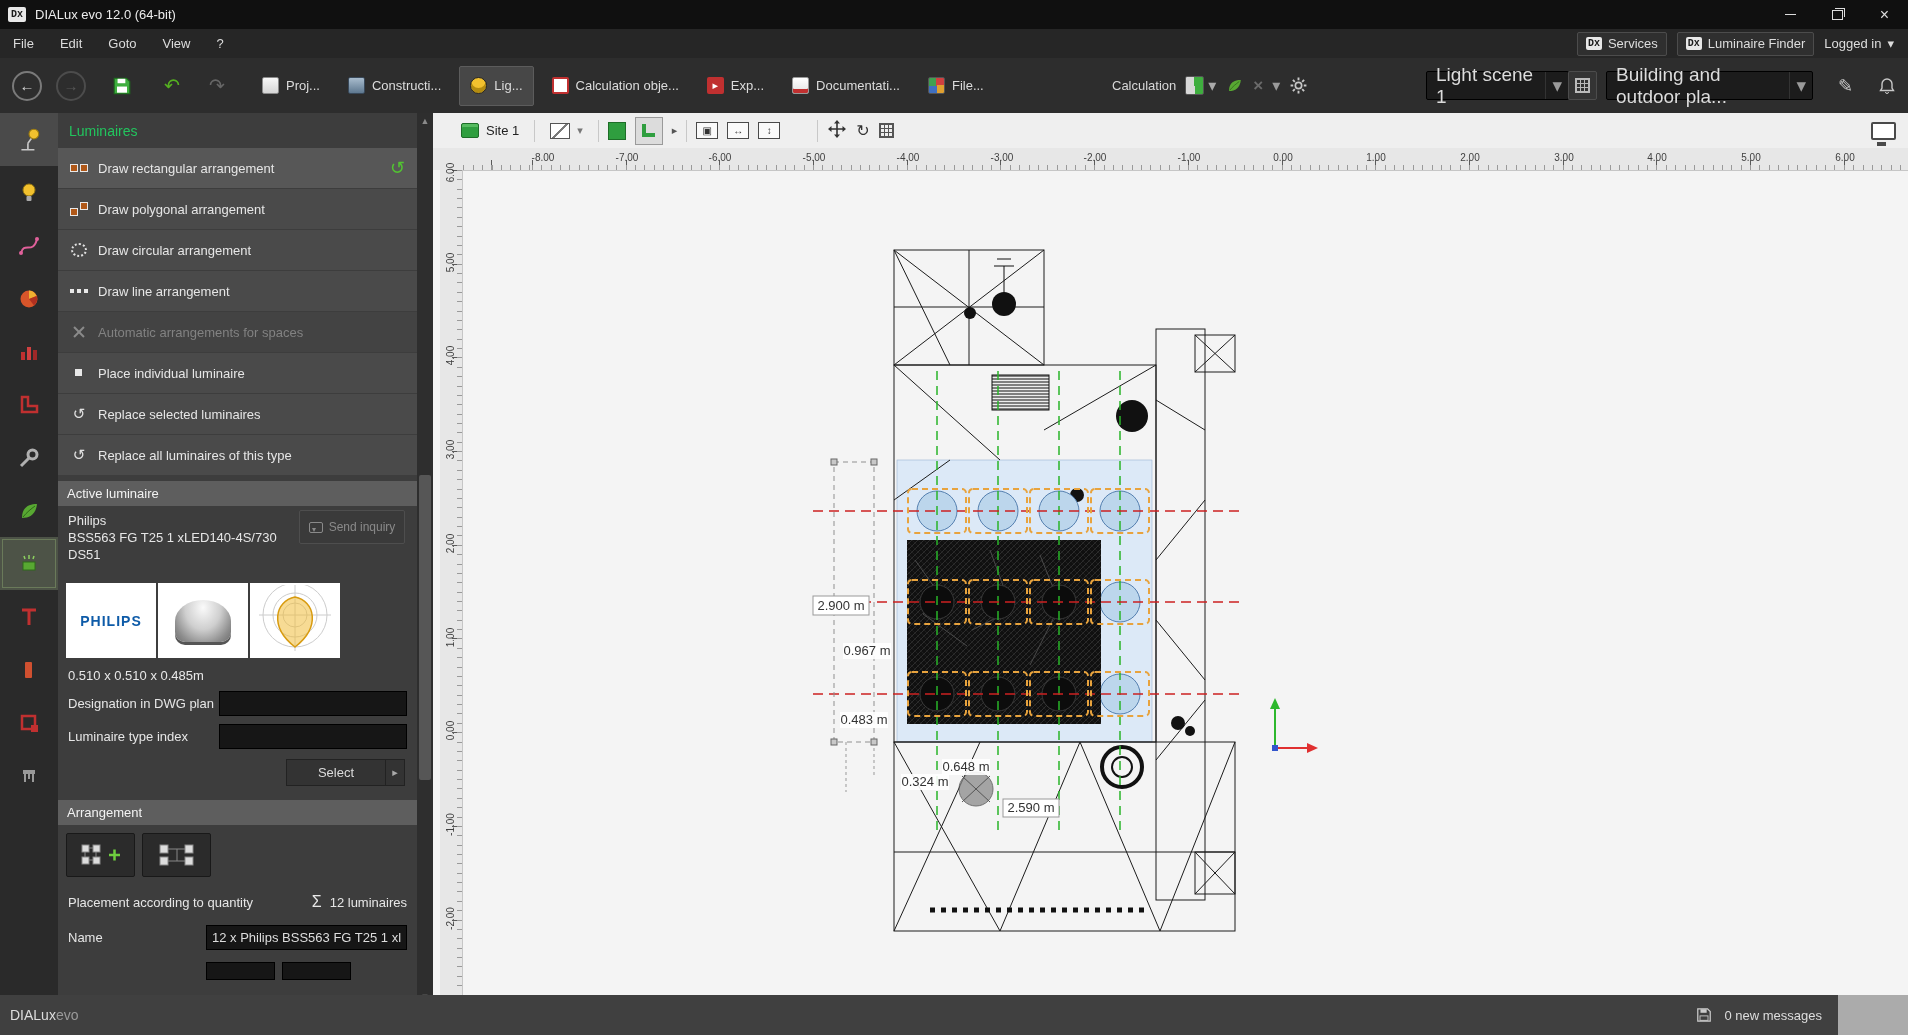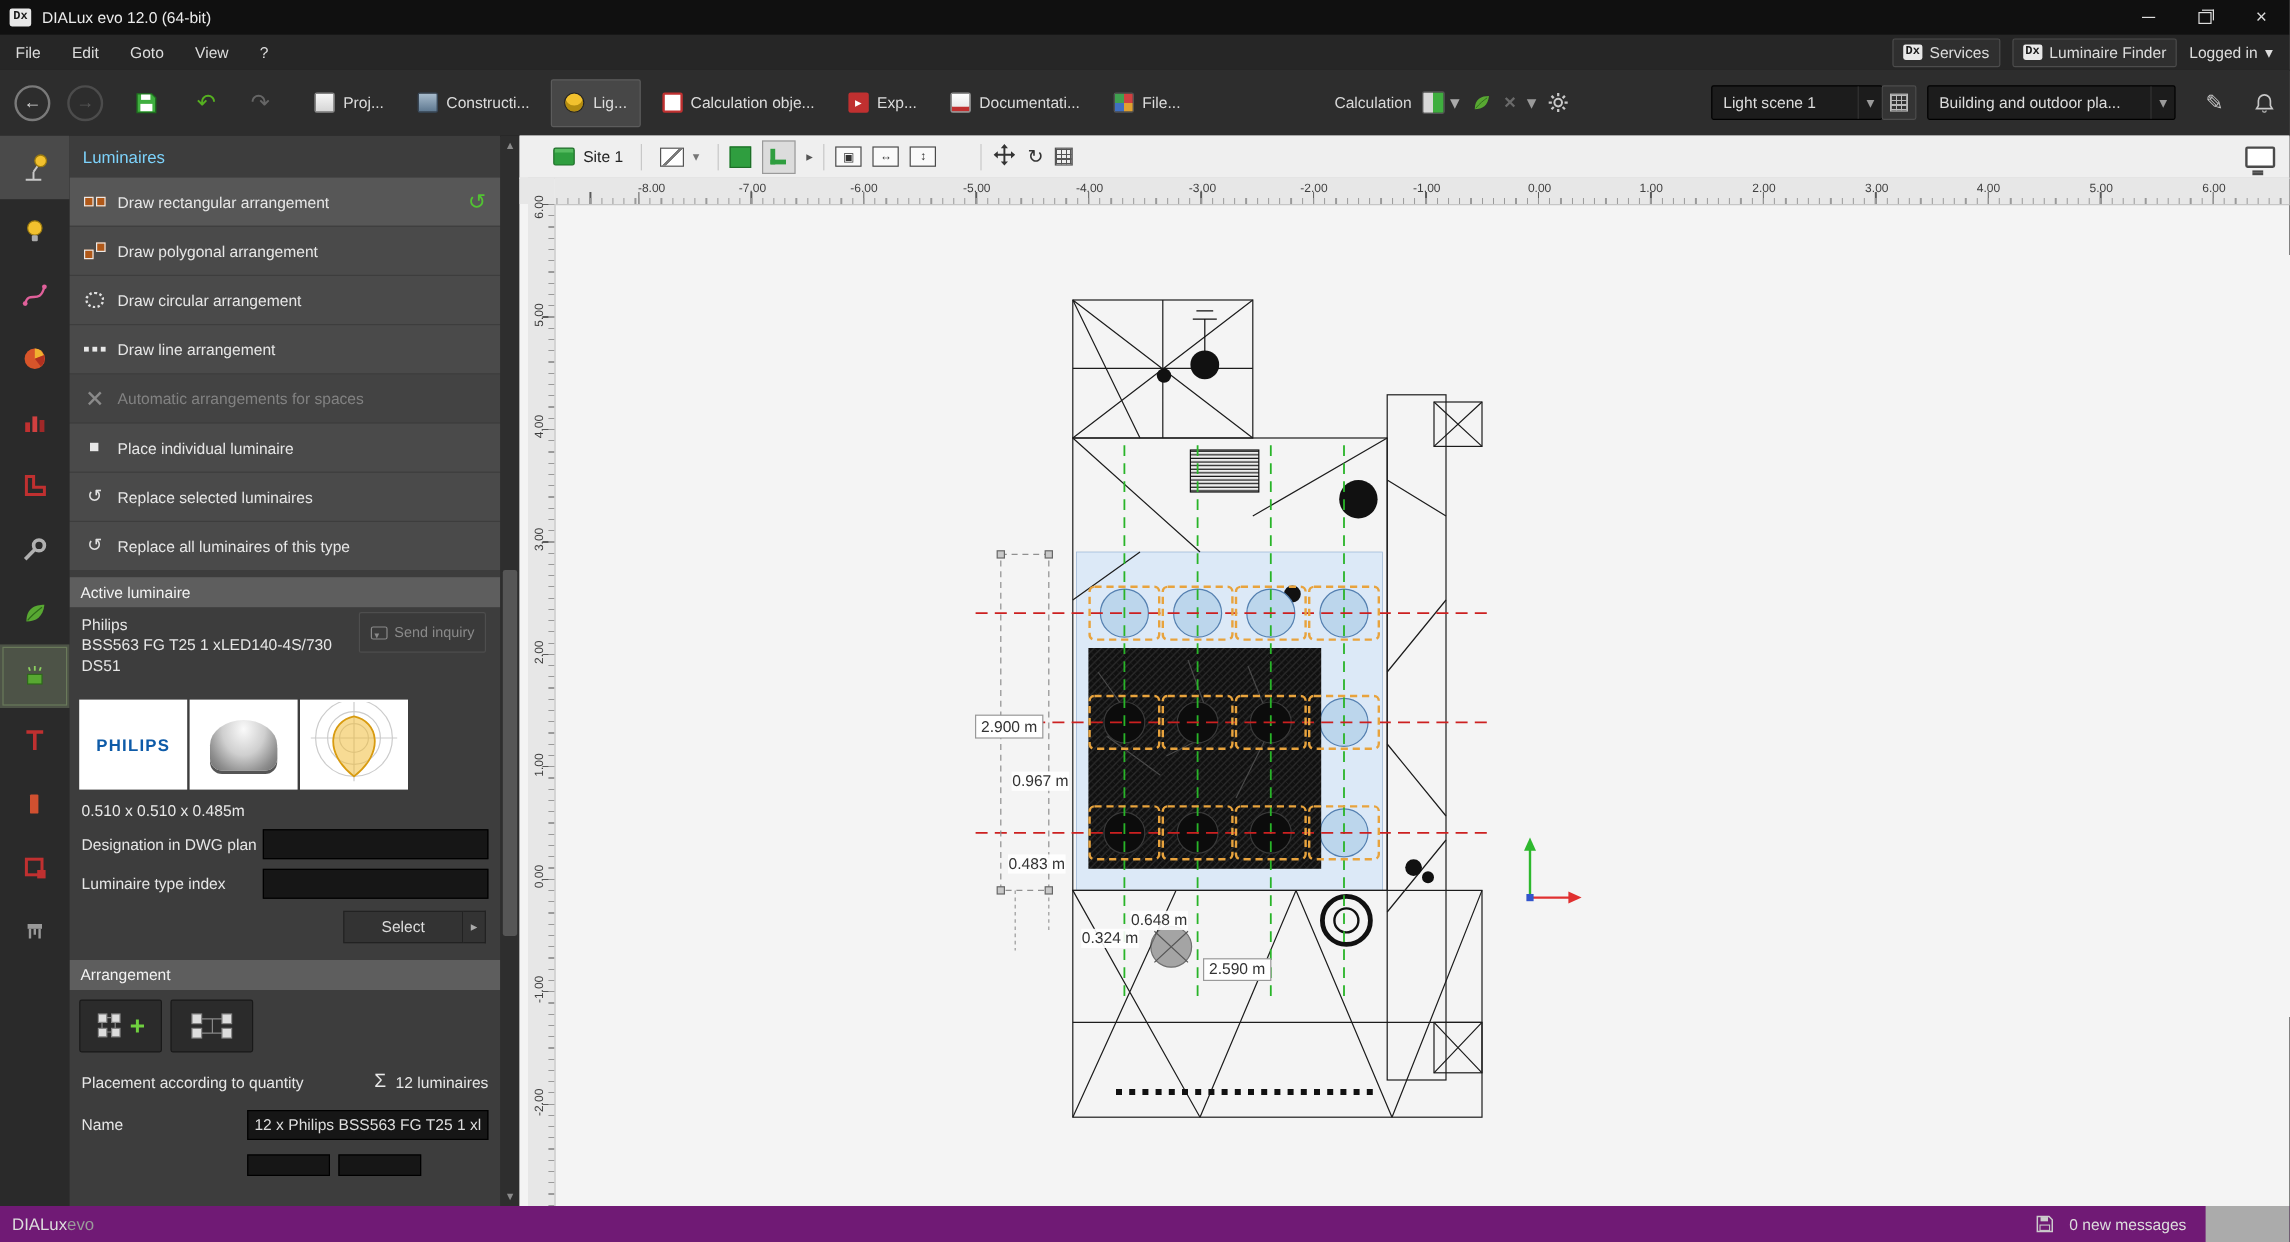--- a/index.html
+++ b/index.html
@@ -36,34 +36,34 @@
   .ticon{width:17px;height:17px;margin-right:7px;flex:none;border-radius:2px;box-sizing:border-box;}
   .ic-proj{background:linear-gradient(180deg,#f7f7f7,#d5d5d5);border:1px solid #8a8a8a;}
   .ic-constr{background:linear-gradient(180deg,#a8bccd,#5e7890);border:1px solid #39495a;}
   .ic-lig{background:#f2c12e;border-radius:50%;box-shadow:inset 0 -5px 0 #b48c10;border:1px solid #222;}
   .ic-calc{background:#fff;border:2px solid #c03030;}
   .ic-exp{background:#c03030;color:#fff;display:flex;align-items:center;justify-content:center;font-size:11px;}
   .ic-doc{background:linear-gradient(180deg,#fff,#e2e2e2);border:1px solid #999;box-shadow:inset 0 -4px 0 #c03030;}
   .ic-bran{background:conic-gradient(#d04040 0 25%,#e0a030 0 50%,#4070c0 0 75%,#40a050 0);border:1px solid #555;}
   .ic-calcmode{width:17px;height:17px;background:conic-gradient(#3fae3f 0 50%,#d8d8d8 0);border:1px solid #555;border-radius:2px;}
   .tblabel{color:#d8d8d8;font-size:13px;}
-  .dd{background:#1c1c1c;border:1px solid #000;height:27px;display:flex;align-items:center;padding:0 0 0 9px;color:#dcdcdc;font-size:13px;border-radius:2px;}
+  .dd{background:#1c1c1c;border:1px solid #000;height:27px;display:flex;align-items:center;padding:0 0 0 9px;color:#dcdcdc;font-size:19px;border-radius:2px;}
   .dd .arr{margin-left:10px;padding:0 6px;color:#9a9a9a;border-left:1px solid #333;height:100%;display:flex;align-items:center;}
   .minibtn{width:27px;height:27px;background:#343434;border:1px solid #4c4c4c;display:flex;align-items:center;justify-content:center;border-radius:2px;}
   .gridglyph{width:13px;height:13px;background-image:repeating-linear-gradient(#bbb 0 1px,transparent 1px 4px),repeating-linear-gradient(90deg,#bbb 0 1px,transparent 1px 4px);border:1px solid #bbb;}
 
   
   .workspace{position:absolute;left:0;top:113px;right:0;bottom:30px;}
   .iconstrip{position:absolute;left:0;top:0;bottom:0;width:58px;background:#2a2a2a;}
   .stripicon{height:53px;display:flex;align-items:center;justify-content:center;}
   .stripicon.active{background:#4a4a4a;}
   .stripicon.selected{background:#4d5347;outline:1px solid #6a7a5a;outline-offset:-3px;}
 
   .sidepanel{position:absolute;left:58px;top:0;bottom:0;width:359px;background:#3d3d3d;overflow:hidden;color:#e6e6e6;font-size:13px;}
-  .phdr{height:35px;display:flex;align-items:center;padding-left:11px;font-size:14px;color:#7dd3fc;}
+  .phdr{height:35px;display:flex;align-items:center;padding-left:11px;font-size:14px;color:#22c55e;}
   .toolrow{position:relative;height:40px;margin-bottom:1px;background:#4a4a4a;display:flex;align-items:center;padding:0 10px;}
   .toolrow.active{background:#575757;}
   .toolrow.disabled{background:#434343;color:#828282;}
   .ti{width:18px;height:16px;margin:0 10px 0 2px;flex:none;position:relative;}
   .ti-rect::before,.ti-rect::after{content:"";position:absolute;width:6px;height:6px;border:1px solid #e8e8e8;background:#b05818;top:4px;}
   .ti-rect::before{left:0}.ti-rect::after{left:10px}
   .ti-poly::before,.ti-poly::after{content:"";position:absolute;width:6px;height:6px;border:1px solid #e8e8e8;background:#b05818;}
   .ti-poly::before{left:0;top:7px}.ti-poly::after{left:10px;top:1px}
   .ti-circ::before{content:"";position:absolute;inset:1px;border:2px dotted #e0e0e0;border-radius:50%;}
   .ti-line::before{content:"";position:absolute;top:6px;left:0;width:4px;height:4px;background:#e8e8e8;box-shadow:7px 0 #e8e8e8,14px 0 #e8e8e8;}
@@ -127,21 +127,21 @@
   .ruler-top{position:absolute;left:29px;top:35px;right:0;height:22px;background-color:#e7e7e7;border-bottom:1px solid #c6c6c6;background-image:repeating-linear-gradient(to right,#9a9a9a 0 1px,transparent 1px 9.37px),repeating-linear-gradient(to right,#5a5a5a 0 1px,transparent 1px 93.7px);background-size:100% 5px,100% 10px;background-repeat:repeat-x;background-position:70px 100%,70px 100%;}
   .ruler-left{position:absolute;left:7px;top:57px;width:22px;bottom:0;background-color:#e7e7e7;border-right:1px solid #c6c6c6;background-image:repeating-linear-gradient(to bottom,#9a9a9a 0 1px,transparent 1px 9.37px),repeating-linear-gradient(to bottom,#5a5a5a 0 1px,transparent 1px 93.7px);background-size:5px 100%,10px 100%;background-repeat:no-repeat;background-position:100% 0,100% 0;}
   .lgap{position:absolute;left:0;top:35px;width:7px;bottom:0;background:#f4f4f4;}
   .corner{position:absolute;left:0;top:35px;width:29px;height:22px;background:#e7e7e7;}
   .rlx{position:absolute;bottom:7px;transform:translateX(-50%);font-size:10px;color:#3f3f3f;white-space:nowrap;}
   .rly{position:absolute;left:-7px;width:34px;text-align:center;transform:rotate(-90deg);font-size:10px;color:#3f3f3f;}
   .drawing{position:absolute;left:29px;top:57px;}
   svg text{font-family:"Liberation Sans",sans-serif;}
 
   
-  .statusbar{position:absolute;left:0;bottom:0;right:0;height:30px;background:#701a75;display:flex;align-items:center;color:#ddd;font-size:13px;}
+  .statusbar{position:absolute;left:0;bottom:0;right:0;height:40px;background:#404040;display:flex;align-items:center;color:#ddd;font-size:13px;}
   .sb-brand{margin-left:10px;font-size:14px;}
   .sb-brand .evo{color:#9a9a9a;}
   .sb-light{width:70px;height:100%;background:#ababab;margin-left:16px;}
 </style>
 </head>
 <body>
 
 <div class="app">
 
   <div class="titlebar">

